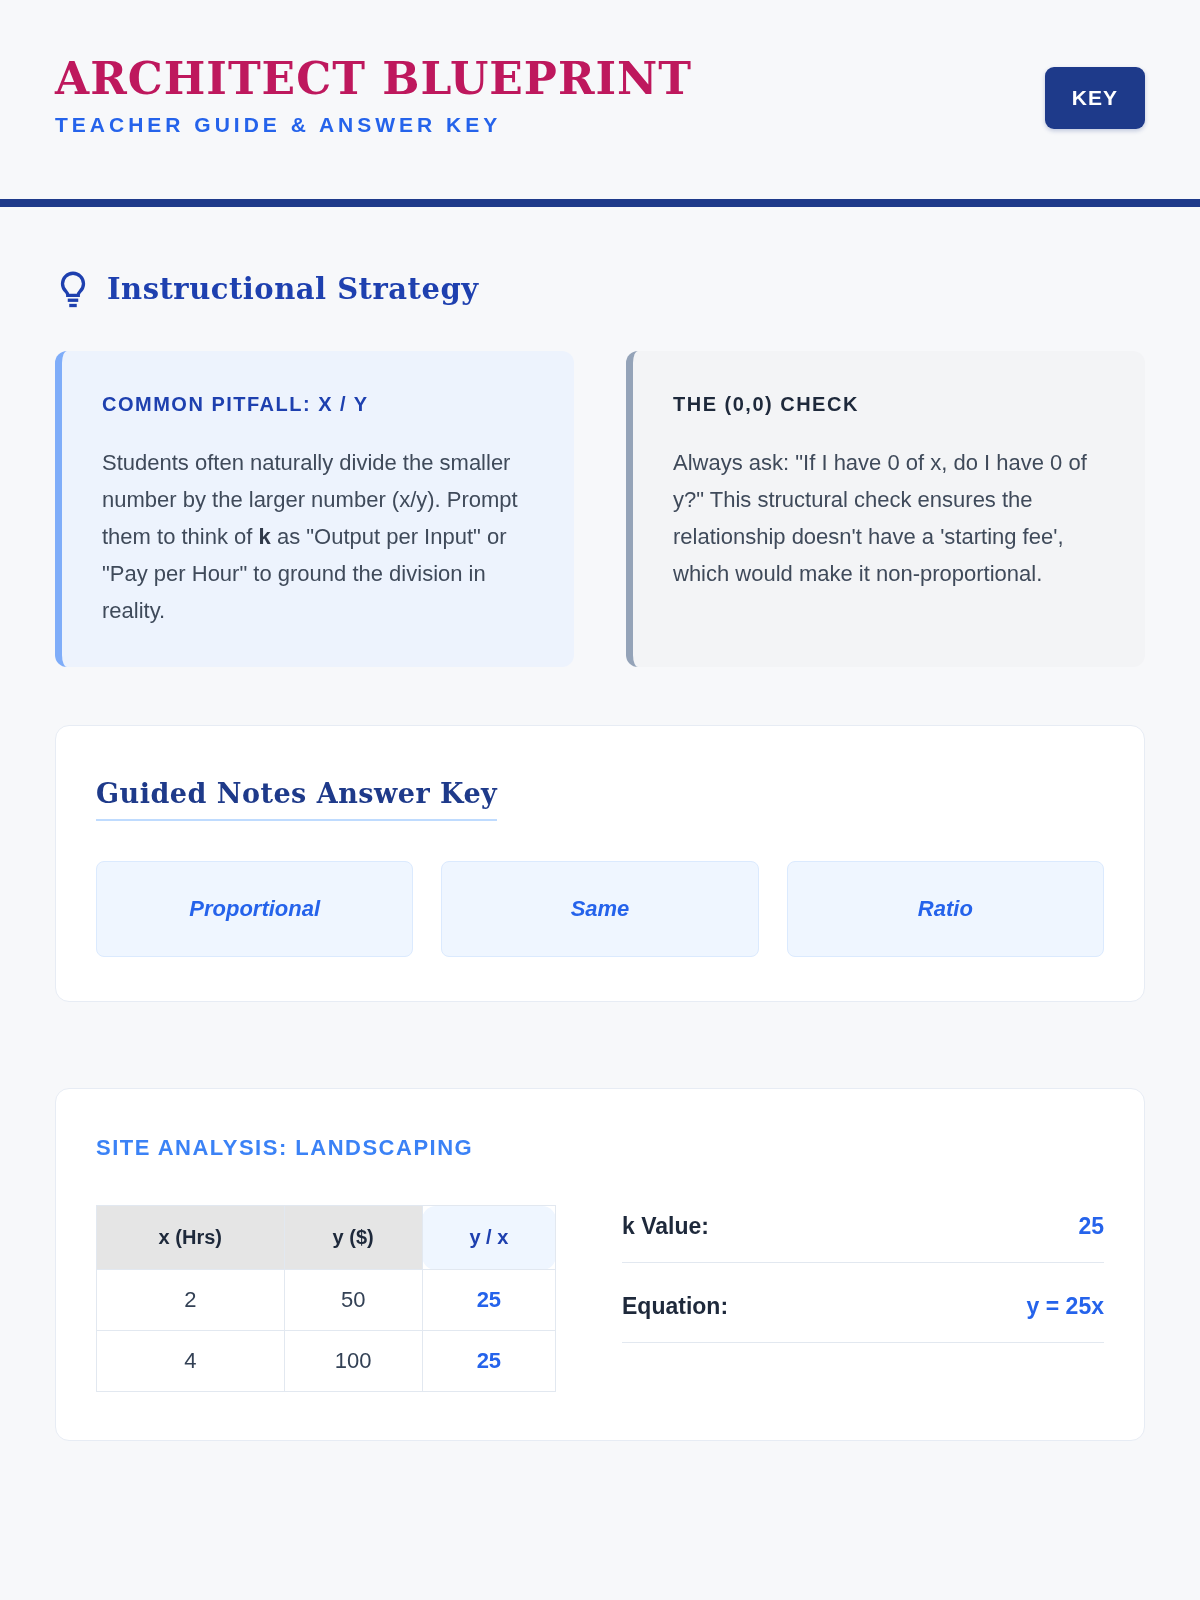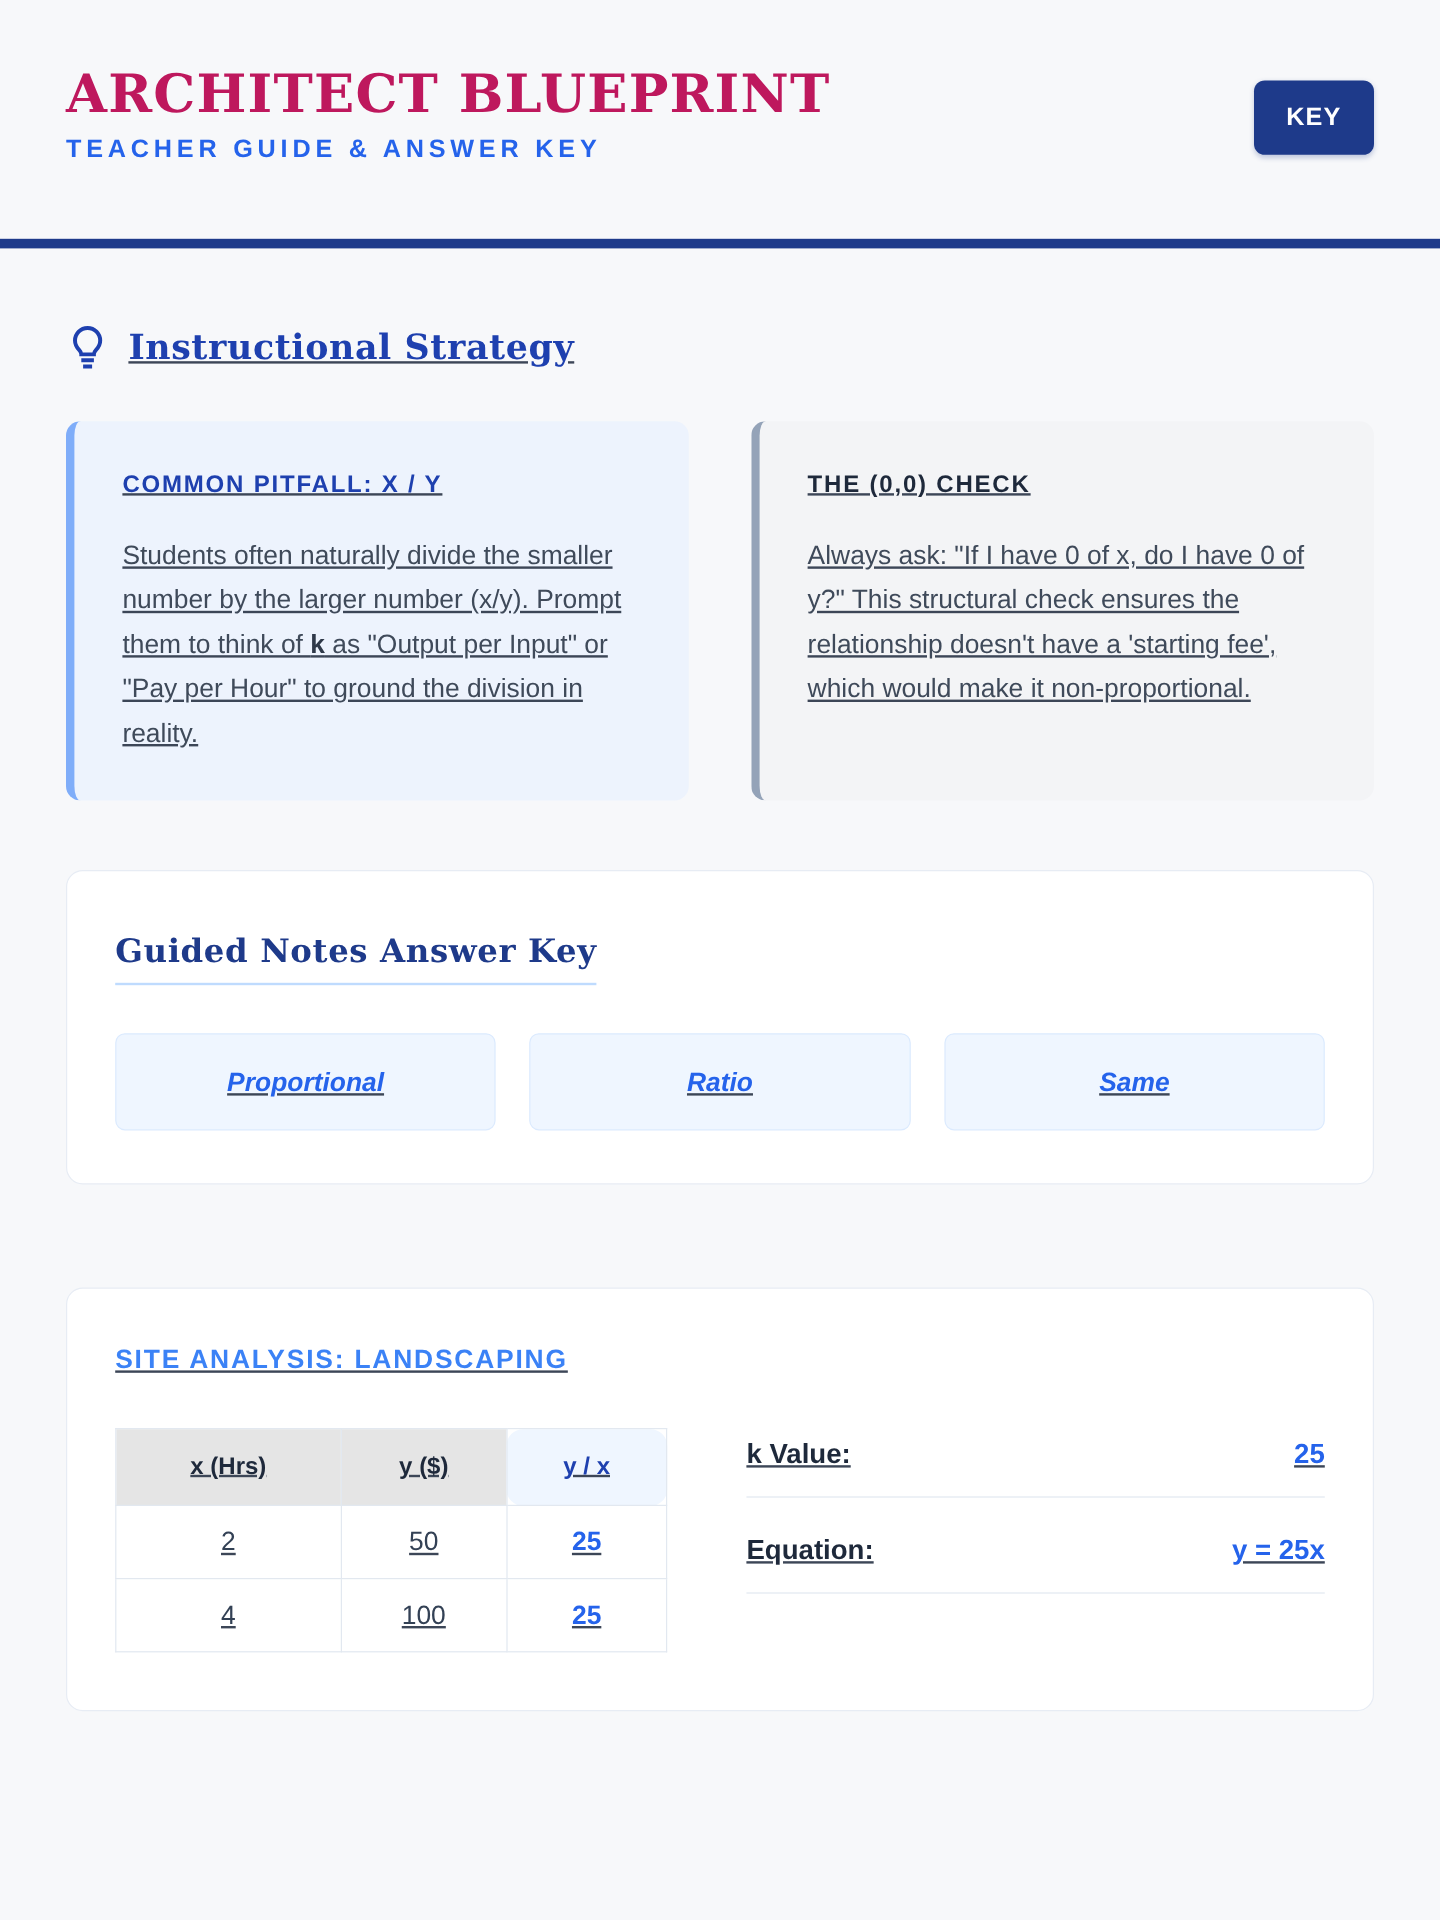--- a/index.html
+++ b/index.html
@@ -43,21 +43,21 @@
     border: none;
     border-radius: 9px;
     padding: 19px 27px;
     margin-top: 12px;
     box-shadow: 0 2px 4px rgba(30,58,138,0.25);
     cursor: pointer;
   }
   .header-bar { width: 100%; height: 8px; background: #1e3a8a; }
 
   
-  .main { padding: 0 55px; text-decoration: underline; }
+  .main { padding: 0 55px; }
 
   .section-head {
     display: flex;
     align-items: center;
     gap: 16px;
     margin-top: 62px;
   }
   .section-head svg { display: block; }
   .section-title {
     font-size: 29px;
@@ -122,21 +122,21 @@
   .answers-grid {
     display: grid;
     grid-template-columns: 1fr 1fr 1fr;
     gap: 28px;
     margin-top: 40px;
   }
   .answer-box {
     background: #eff6ff;
     border: 1px solid #dbeafe;
     border-radius: 8px;
-    height: 81px;
+    height: 96px;
     display: flex;
     align-items: center;
     justify-content: center;
     font-size: 22px;
     font-weight: bold;
     font-style: italic;
     color: #2563eb;
   }
 
   
@@ -237,22 +237,22 @@
     <div class="strategy-card check">
       <div class="strategy-card-title">THE (0,0) CHECK</div>
       <div class="strategy-card-body">Always ask: "If I have 0 of x, do I have 0 of y?" This structural check ensures the relationship doesn't have a 'starting fee', which would make it non-proportional.</div>
     </div>
   </div>
 
   <div class="panel guided">
     <div class="guided-title serif">Guided Notes Answer Key</div>
     <div class="answers-grid">
       <div class="answer-box">Proportional</div>
+      <div class="answer-box">Same</div>
       <div class="answer-box">Ratio</div>
-      <div class="answer-box">Same</div>
     </div>
   </div>
 
   <div class="panel site">
     <div class="site-title">SITE ANALYSIS: LANDSCAPING</div>
     <div class="site-content">
       <table class="ratio-table">
         <thead>
           <tr>
             <th>x (Hrs)</th>

